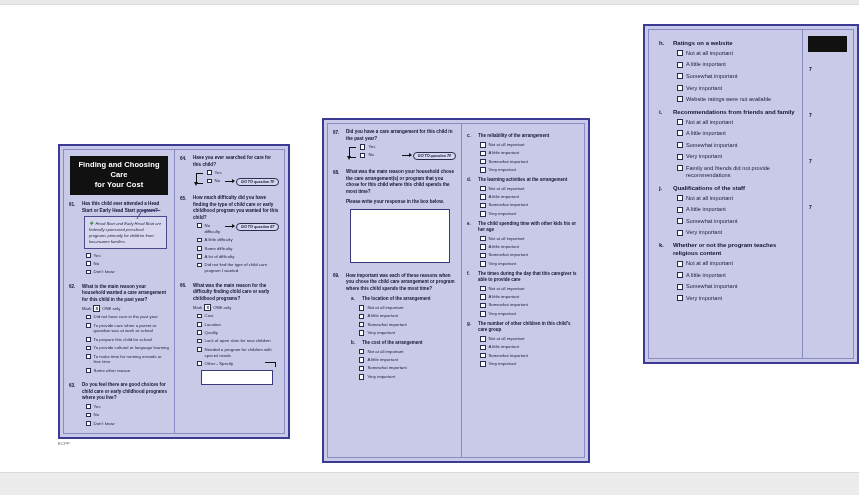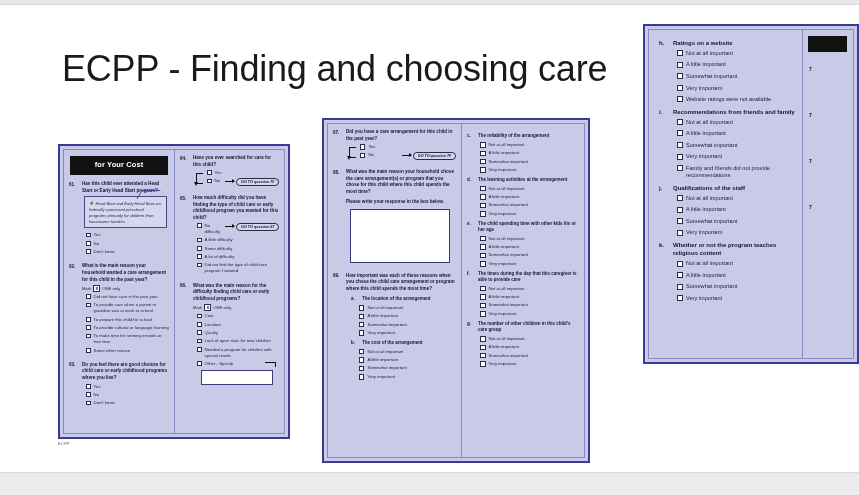--- a/index.html
+++ b/index.html
@@ -272,28 +272,28 @@
     letter-spacing: 0.3px;
   }
 </style>
 </head>
 <body>
 
 <div id="slide-root">
 
   <div class="top-rule"></div>
 
-  <div id="slide-title">ECPP - Finding and choosing care</div>
 
   <div class="qpage" id="page-left">
     <div class="qpage-inner">
 
       <div class="qcol" style="flex:0 0 50%;">
 
         <div class="hdr-band">
+          <div>Finding and Choosing Care</div>
           <div>for Your Cost</div>
         </div>
 
         <div class="q">
           <div class="qnum">61.</div>
           <div class="qbody">
             <div class="qtext">Has this child ever attended a Head Start or Early Head Start program?</div>
             <div class="callout">
               <div class="callout-tail"></div>
               <span class="bullet">❖</span><span>Head Start and Early Head Start are federally sponsored preschool programs primarily for children from low-income families.</span>

